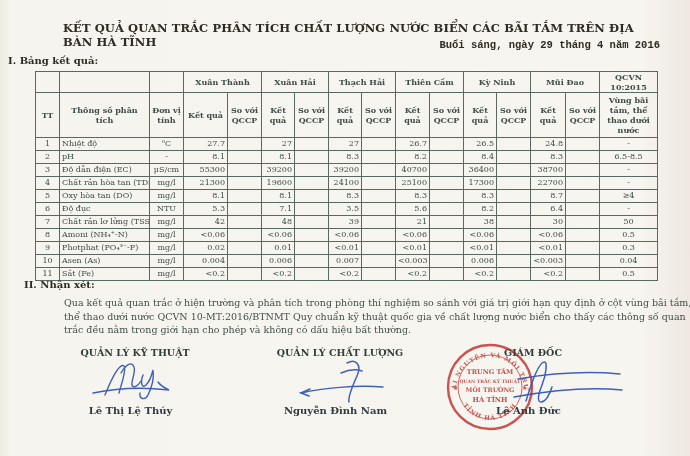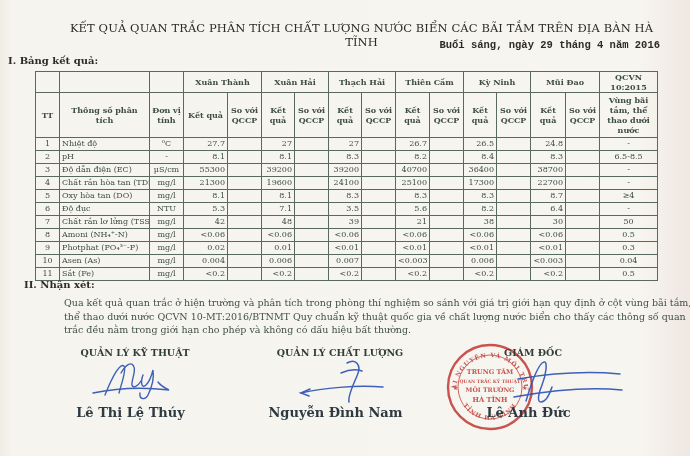--- a/index.html
+++ b/index.html
@@ -3,21 +3,21 @@
 <meta charset="utf-8">
 <style>
   html,body{margin:0;padding:0;}
   body{
     width:690px;height:456px;position:relative;overflow:hidden;
     background:linear-gradient(90deg,#efece4 0px,#f6f4ee 12px,#f7f5ef 640px,#efe7e2 690px);
     font-family:"DejaVu Serif","Liberation Serif",serif;
     color:#3e4d48;
   }
   .abs{position:absolute;}
-  .title{top:21px;left:30px;right:30px;text-align:center;font-weight:normal;font-size:11.5px;color:#2d2b23;letter-spacing:.1px;margin-left:33px;}
+  .title{top:21px;left:30px;right:30px;text-align:left;font-weight:bold;font-size:11.5px;color:#2d2b23;letter-spacing:.1px;margin-left:33px;}
   .subtitle{top:39px;left:30px;right:30px;text-align:right;font-weight:bold;font-size:10.5px;color:#2d2b23;font-family:Liberation Mono, monospace;}
   .sec1{top:55px;left:8px;font-weight:bold;font-size:10px;color:#2d2b23;}
   .sec2{top:279px;left:24px;font-weight:bold;font-size:10px;color:#2d2b23;}
   .remark{top:296px;left:24px;width:642px;font-size:9.5px;line-height:13.5px;color:#40504a;margin-left:40px;}
   table.results{
     position:absolute;top:71px;left:35px;width:623px;
     border-collapse:collapse;table-layout:fixed;
     font-size:8px;color:#3e4d48;
   }
   table.results th,table.results td{
@@ -26,21 +26,21 @@
   }
   table.results th{font-weight:bold;text-align:center;white-space:normal;line-height:10px;}
   tr.hrow1 th{height:20px;}
   tr.hrow2 th{height:44px;}
   table.results td{height:12px;line-height:12px;}
   td.c-num{text-align:right;}
   td.c-center,td.c-qcvn{text-align:center;}
   td.c-param{text-align:left;}
   .sigblock{position:absolute;top:347px;width:170px;text-align:center;height:80px;}
   .sigtitle{font-weight:bold;font-size:9.5px;color:#313e38;position:relative;z-index:3;}
-  .signame{font-weight:bold;font-size:13px;color:#2d3a42;position:absolute;left:0;right:9px;top:58px;z-index:3;}
+  .signame{font-weight:bold;font-size:10px;color:#2d3a42;position:absolute;left:0;right:9px;top:58px;z-index:3;}
   .sig-svg{position:absolute;left:0;right:0;margin:auto;top:10px;z-index:4;}
   .stamp-svg{position:absolute;left:-4px;top:-6px;z-index:2;opacity:.9;}
 </style>
 </head>
 <body>
 
 <div class="abs title">KẾT QUẢ QUAN TRẮC PHÂN TÍCH CHẤT LƯỢNG NƯỚC BIỂN CÁC BÃI TẮM TRÊN ĐỊA BÀN HÀ TĨNH</div>
 <div class="abs subtitle">Buổi sáng, ngày 29 tháng 4 năm 2016</div>
 <div class="abs sec1">I. Bảng kết quả:</div>
 

